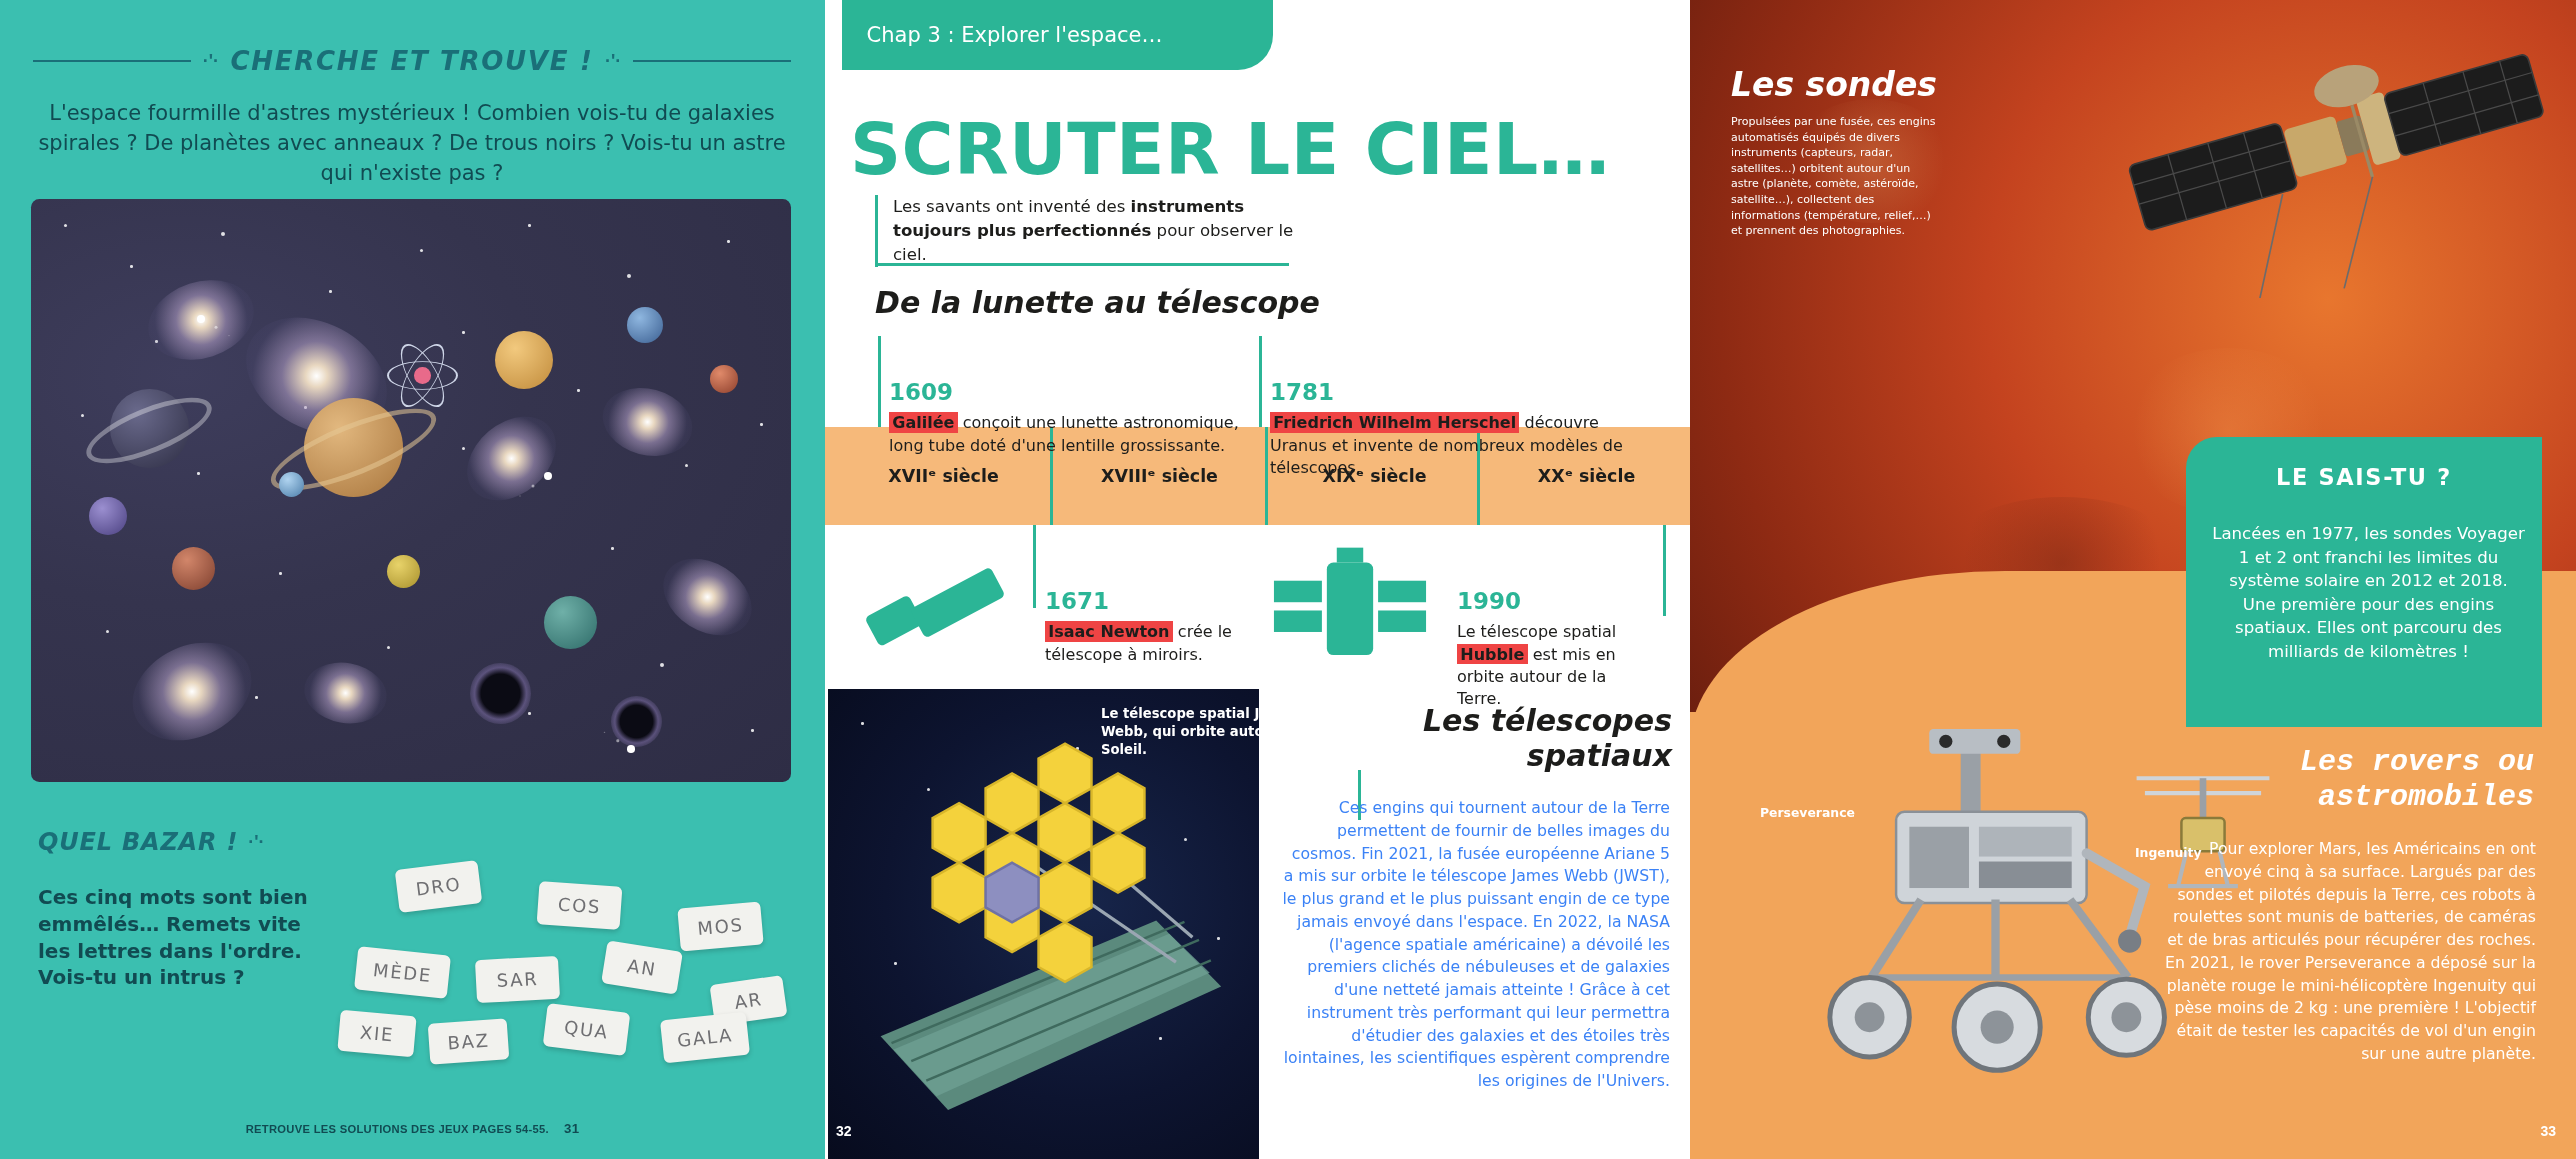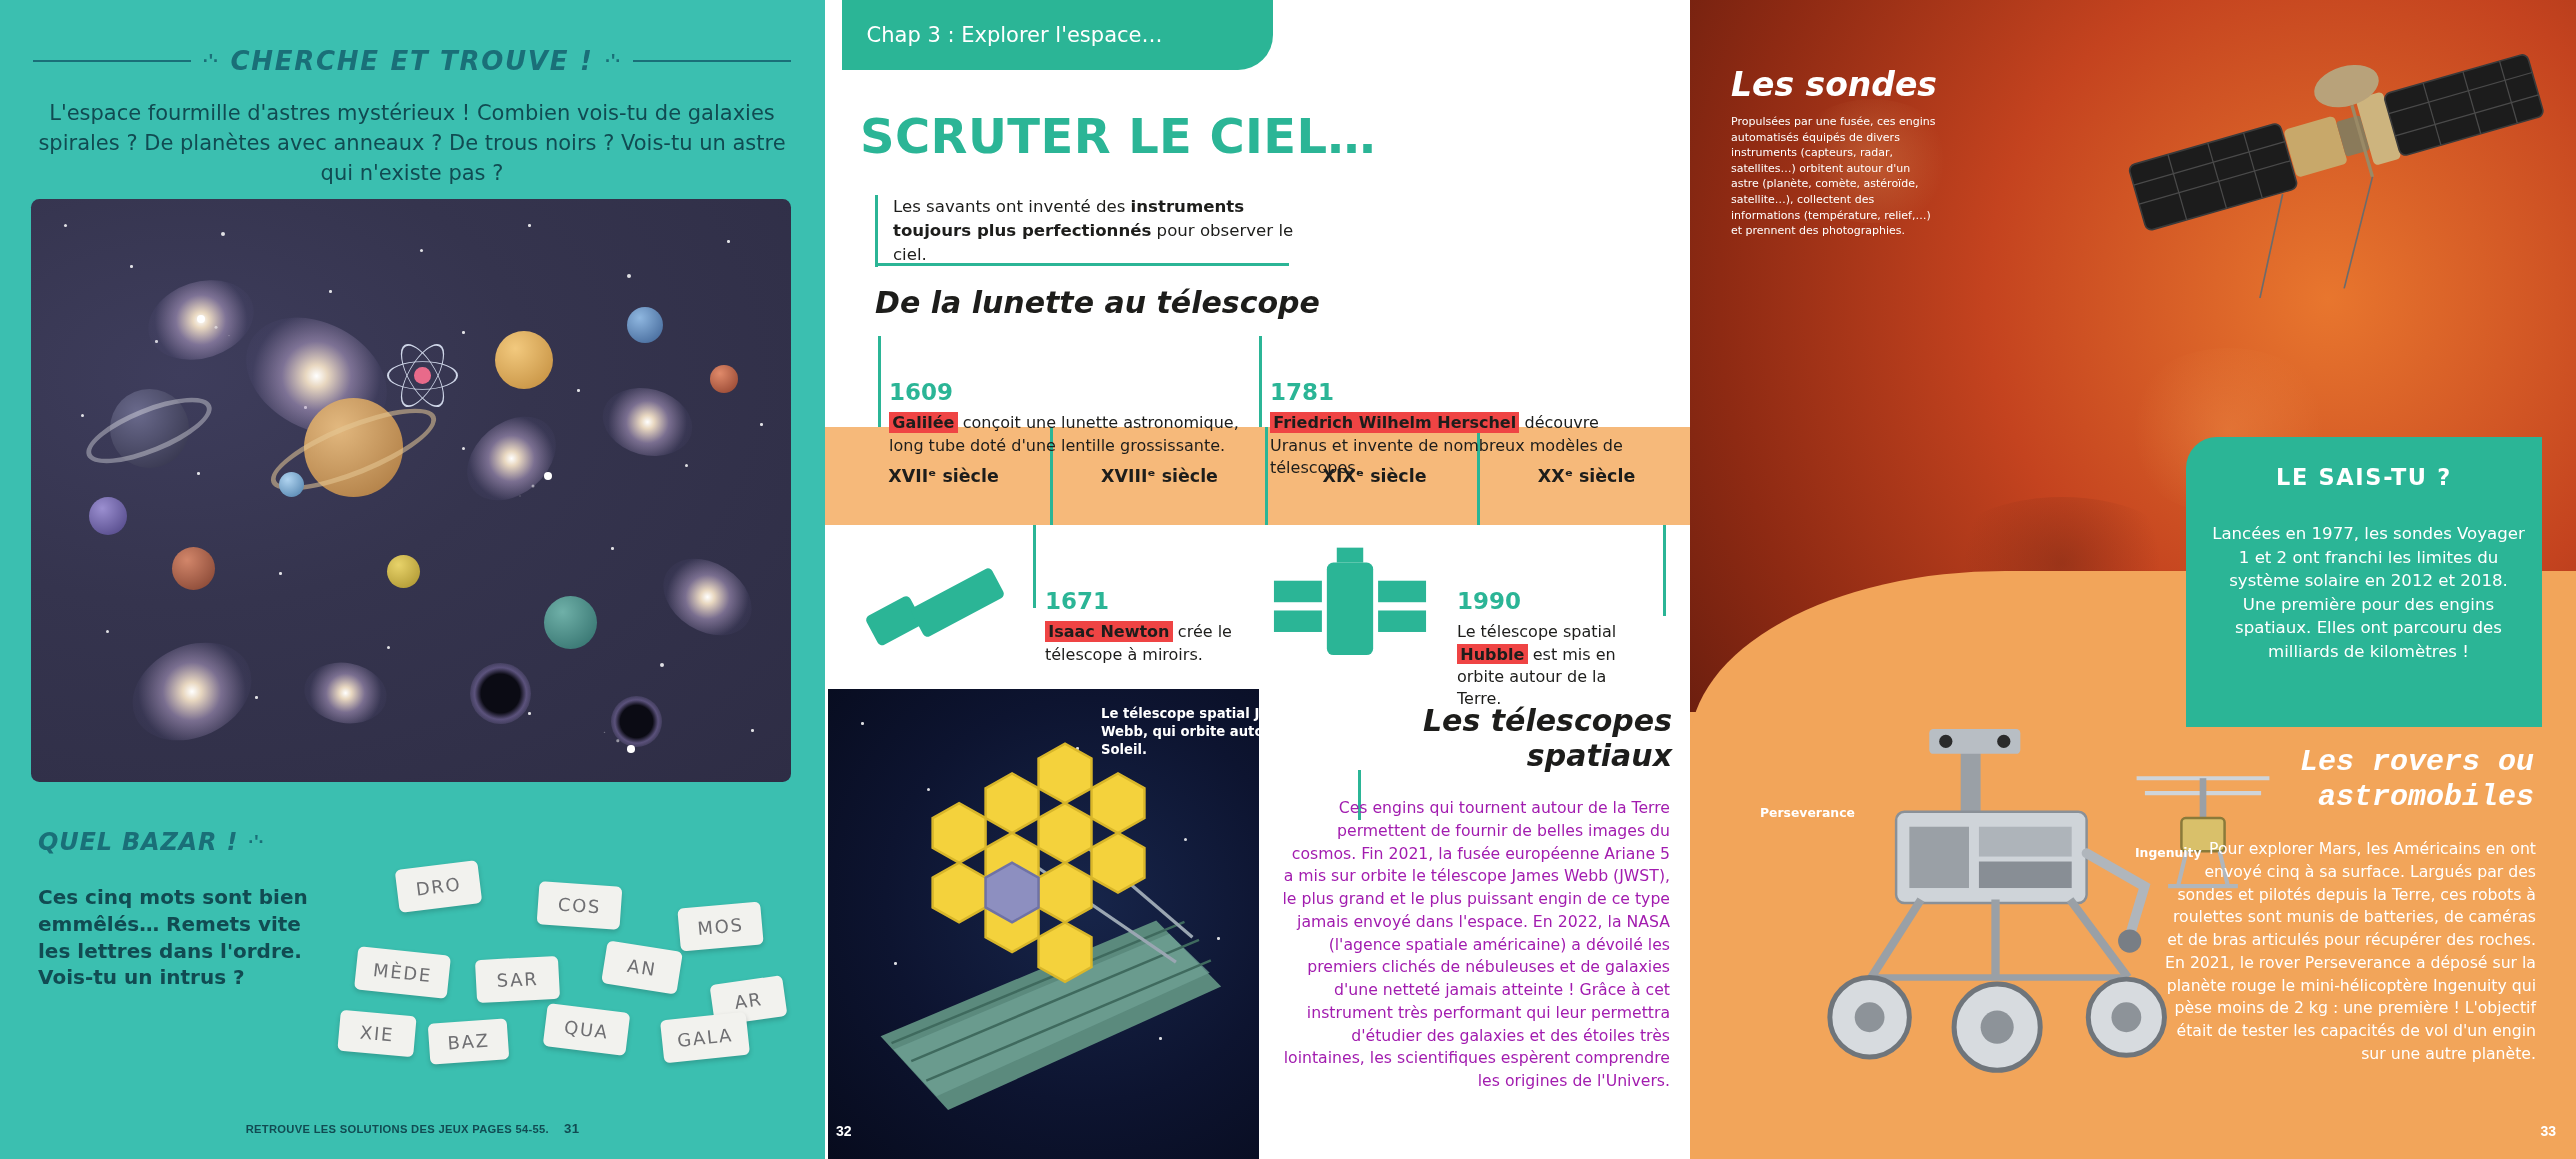--- a/index.html
+++ b/index.html
@@ -84,22 +84,22 @@
     position: absolute; left: 825px; top: 0; width: 865px; height: 1159px;
     background: #ffffff;
   }
   .chap-tab {
     position: absolute; left: 16.6px; top: 0; width: 431px; height: 70px;
     background: #2bb596; border-bottom-left-radius: 0; border-bottom-right-radius: 35px;
     color: #ffffff; font-size: 21px; display:flex; align-items:center; padding-left: 25px;
     font-family: "DejaVu Sans", sans-serif;
   }
   .mid-title {
-    position: absolute; left: 35px; top: 108px;
-    color: #2bb596; font-size: 48px; font-weight: bold; letter-spacing: 0.4px;
+    position: absolute; left: 25px; top: 108px;
+    color: #2bb596; font-size: 71px; font-weight: bold; letter-spacing: 0.4px;
     font-family: "DejaVu Sans", sans-serif;
   }
   .mid-intro {
     position: absolute; left: 50px; top: 195px; width: 422px;
     color: #1d1d1b; font-size: 16.6px; line-height: 1.45;
     border-left: 3.3px solid #2bb596; padding-left: 15px;
     font-family: "DejaVu Sans", sans-serif;
   }
   .mid-intro b { font-weight: bold; }
   .mid-intro-rule { position:absolute; left: 50px; top: 263px; width: 414px; height: 2.5px; background:#2bb596; }
@@ -140,21 +140,21 @@
     color: #ffffff; font-size: 13.2px; font-weight: bold; line-height: 1.35; z-index: 5;
     font-family: "DejaVu Sans", sans-serif;
   }
   .tel-h {
     position: absolute; left: 1308px; top: 704px; width: 364px; text-align: right;
     color: #1d1d1b; font-size: 30px; font-weight: bold; font-style: italic; line-height: 1.15;
     font-family: "DejaVu Sans", sans-serif;
   }
   .tel-body {
     position: absolute; left: 1279px; top: 797px; width: 391px; text-align: right;
-    color: #a21caf; font-size: 15.7px; line-height: 1.45;
+    color: #3b82f6; font-size: 15.7px; line-height: 1.45;
     font-family: "DejaVu Sans", sans-serif;
   }
   .mid-foot {
     position: absolute; left: 836px; bottom: 20px;
     color: #ffffff; font-size: 14px; font-weight: bold; z-index: 9;
   }
 
   
   .right-page {
     position: absolute; left: 1690px; top: 0; width: 886px; height: 1159px;

